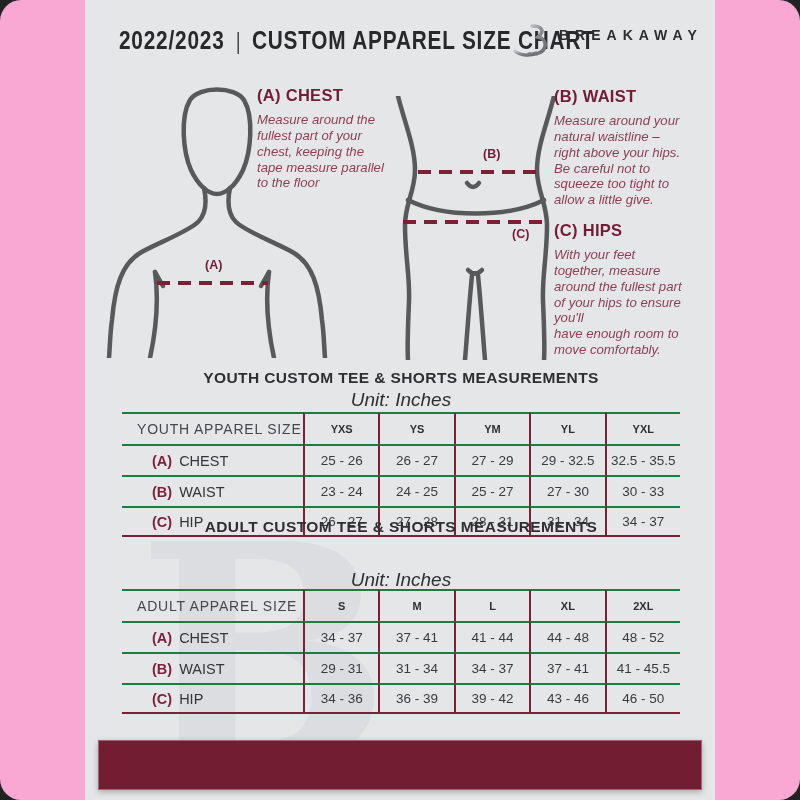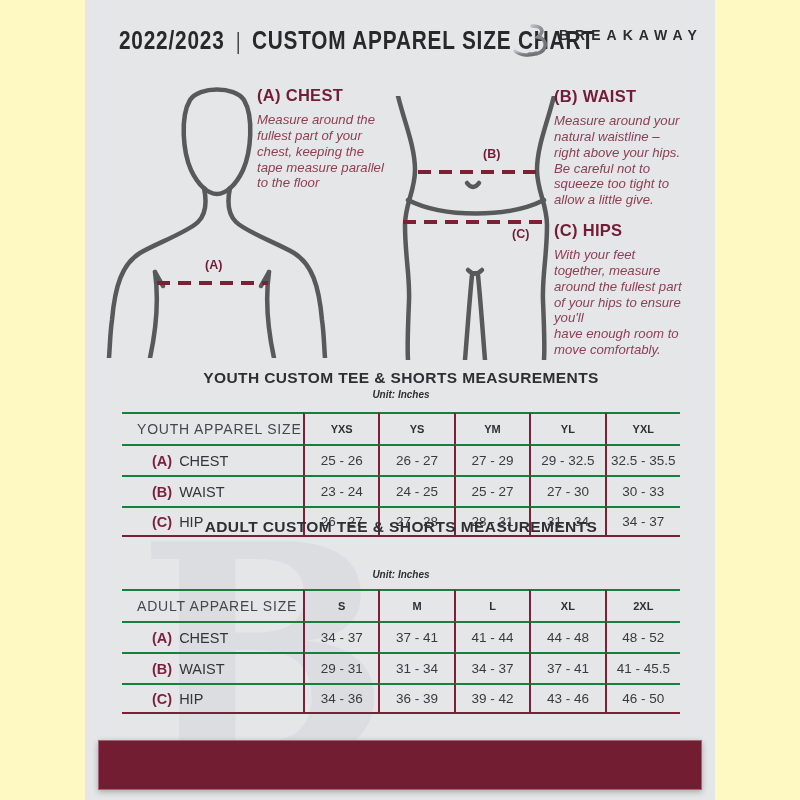--- a/index.html
+++ b/index.html
@@ -1,17 +1,17 @@
 <!DOCTYPE html>
 <html><head>
 <meta charset="utf-8">
 <style>
   * { margin:0; padding:0; box-sizing:border-box; }
   body { background:#222; font-family:"Liberation Sans", sans-serif; }
-  .stage { position:relative; width:800px; height:800px; background:#fef9c3; overflow:hidden; }
+  .stage { position:relative; width:800px; height:800px; background:#f9a8d4; overflow:hidden;border-radius:21px; }
   .page { position:absolute; left:85px; top:0; width:630px; height:800px; background:#e5e6e8; overflow:hidden; }
 
   
   .hdr-left { position:absolute; left:34px; top:25px; display:flex; align-items:center; gap:12px;
               transform:scaleX(.8); transform-origin:left center; white-space:nowrap; z-index:2; }
   .hdr-year, .hdr-title { font-weight:bold; font-size:26px; letter-spacing:1px; color:#27292b; }
   .hdr-pipe { font-size:24px; font-weight:300; color:#4a4c4e; padding:0 2px; }
   .logo { position:absolute; left:424px; top:18px; width:46px; height:46px; z-index:2; }
   .brand { position:absolute; left:474px; top:27px; font-size:14px; font-weight:bold;
            letter-spacing:6px; color:#2b2d2f; z-index:2; }
@@ -23,21 +23,21 @@
   
   .inst { position:absolute; z-index:2; }
   .inst-heading { font-size:16.5px; font-weight:bold; color:#731c36; letter-spacing:.3px; }
   .inst-body { margin-top:7px; font-style:italic; font-size:13.2px; line-height:1.2;
                color:#8d4055; white-space:pre-line; }
 
   
   .sec-title { position:absolute; left:37px; width:558px; text-align:center; font-weight:bold;
                font-size:15.5px; letter-spacing:.4px; color:#2d2f31; z-index:2; }
   .sec-unit  { position:absolute; left:37px; width:558px; text-align:center; font-style:italic;
-               font-weight:700; font-size:10px; color:#2d2f31; z-index:2; }
+               font-weight:400; font-size:19px; color:#2d2f31; z-index:2; }
 
   
   .tbl { position:absolute; left:37px; width:558px; display:grid;
          grid-template-columns:181px repeat(5, 1fr);
          grid-template-rows:32px 31px 31px 31px; z-index:2; }
   .c { display:flex; align-items:center; justify-content:center;
        border-top:2px solid #15803d; font-size:13.5px; color:#393b3d; }
   .c.v { border-left:2px solid #7b2137; }
   .c.b { border-bottom:2px solid #7b2137; }
   .c.sizehead { justify-content:flex-start; padding-left:15px; font-size:14px;

